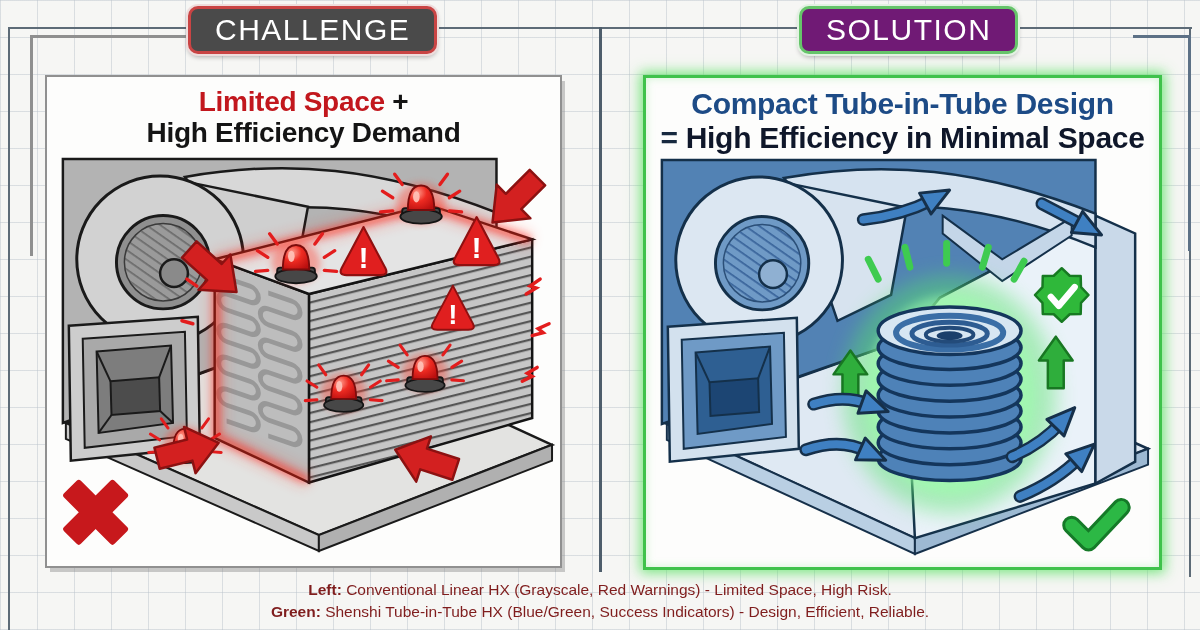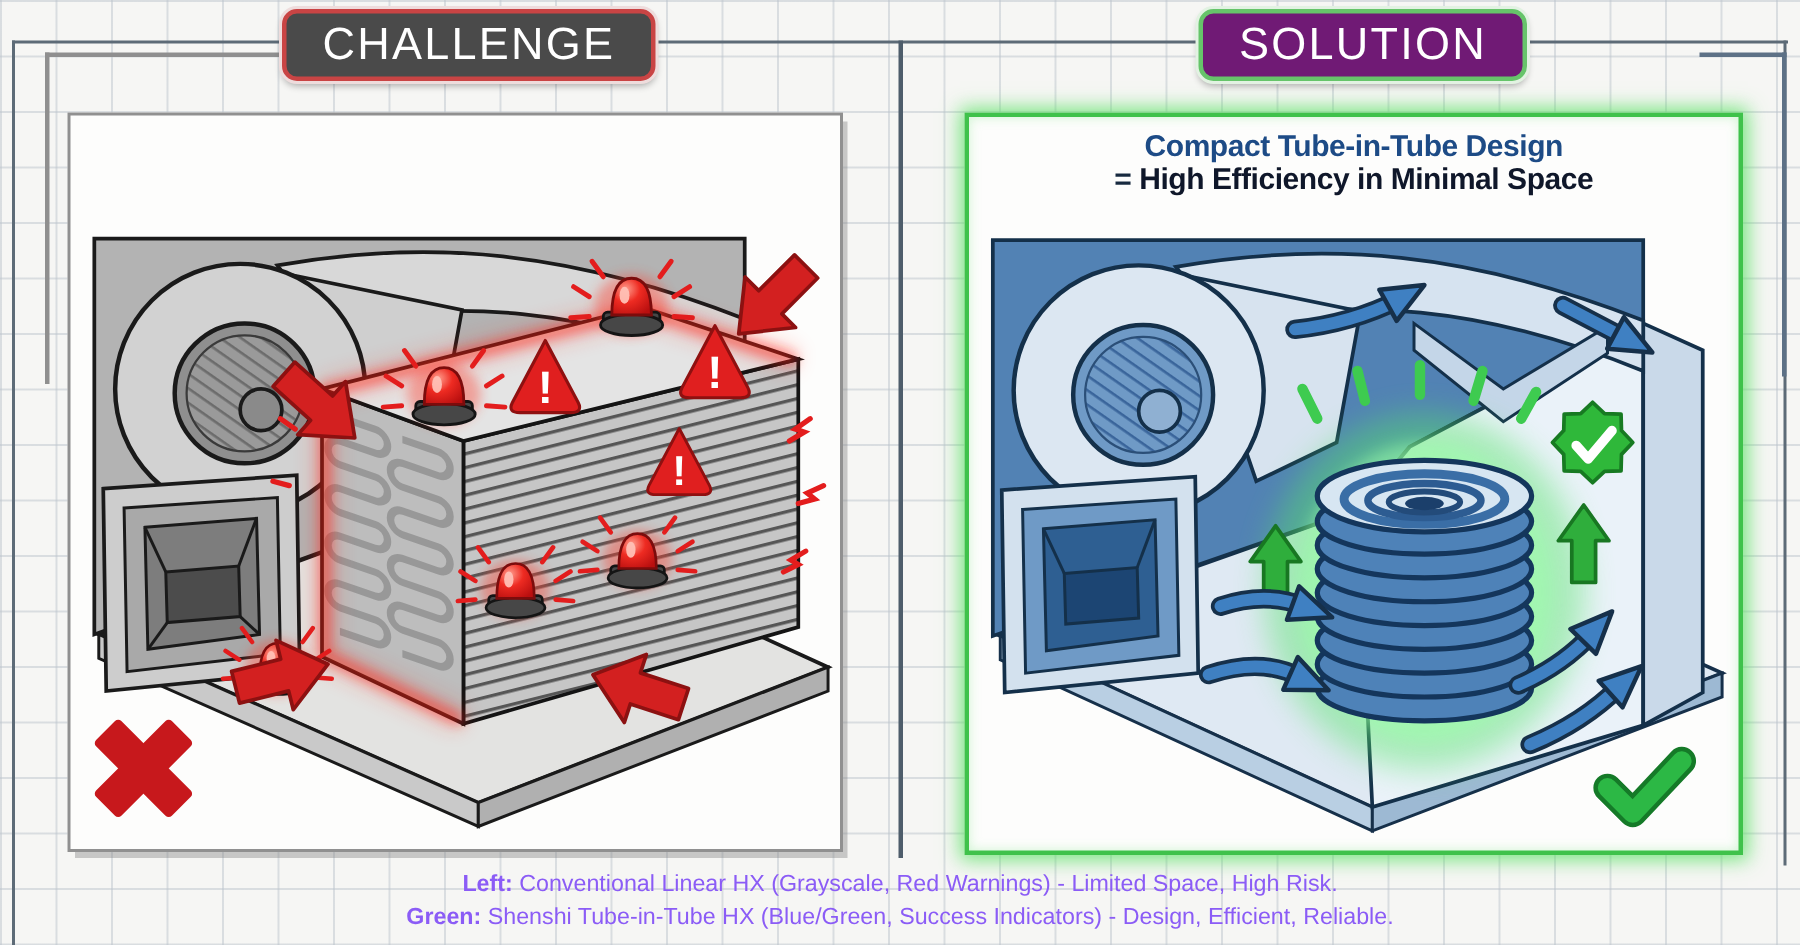--- a/index.html
+++ b/index.html
@@ -18,46 +18,48 @@
   .bracket-tl{position:absolute;left:30px;top:35px;width:165px;height:218px;border-left:3px solid #8f8f8f;border-top:3px solid #8f8f8f}
   .bracket-tr{position:absolute;left:1133px;top:35px;width:55px;height:213px;border-right:3px solid #5d7186;border-top:3px solid #5d7186}
   .divider{position:absolute;left:599px;top:27px;height:545px;width:2.5px;background:#4e5d6b}
   .badge{position:absolute;top:6px;padding:4px 24px;border-radius:10px;font-size:30px;font-weight:normal;color:#fff;letter-spacing:1.5px;z-index:5}
   .badge.challenge{left:188px;background:#4a4a4a;border:3px solid #c94444;box-shadow:0 0 0 2px #eedcdc,0 3px 5px rgba(0,0,0,.3)}
   .badge.solution{left:799px;background:#701a75;border:3px solid #66c46a;box-shadow:0 0 0 2px #e2f2e2,0 3px 5px rgba(0,0,0,.3)}
   .panel{position:absolute;top:75px;width:513px;height:489px;background:#fdfdfc}
   .panel.left{left:45px;border:2px solid #909090;box-shadow:4px 5px 0 -1px rgba(130,130,130,.4)}
   .panel.right{left:643px;border:3px solid #3fc24b;box-shadow:0 0 12px 3px rgba(90,225,100,.8),inset 0 0 8px rgba(120,230,130,.35)}
   .panel h2{margin:9px 4px 0;text-align:center;font-size:28px;line-height:1.12;color:#111;letter-spacing:-.3px}
-  .panel.right h2{font-size:20px}
+  .panel.right h2{font-size:30px}
   .t-red{color:#c2171d}
   .t-black{color:#141414}
   .t-navy{color:#1d4b86}
   .t-dark{color:#17293f}
   .t-green{color:#0f172a}
   .panel svg{position:absolute;left:1px;top:78px}
-  .caption{position:absolute;left:0;width:1200px;top:579px;text-align:center;font-size:15.5px;color:#8b5cf6;line-height:1.42}
+  .caption{position:absolute;left:0;width:1200px;top:579px;text-align:center;font-size:15.5px;color:#7f1d1d;line-height:1.42}
   .caption b{font-weight:bold}
   .au{fill:none;stroke:#16304a;stroke-width:13;stroke-linecap:round}
   .ao{fill:none;stroke:#3f80c2;stroke-width:8;stroke-linecap:round}
 </style>
 </head>
 <body>
 
 <div class="frame-top"></div>
 <div class="frame-left"></div>
 <div class="frame-right"></div>
 <div class="bracket-tl"></div>
 <div class="bracket-tr"></div>
 <div class="divider"></div>
 
 <div class="badge challenge">CHALLENGE</div>
 <div class="badge solution">SOLUTION</div>
 
 <div class="panel left">
+  <h2><span class="t-red">Limited Space</span><span class="t-black"> +</span><br>
+  <span class="t-black">High Efficiency Demand</span></h2>
 
   <svg viewBox="0 0 513 406" width="509" height="403">
     <defs>
       <pattern id="finsL" width="9" height="9" patternUnits="userSpaceOnUse" patternTransform="rotate(-14)">
         <rect width="9" height="9" fill="#c6c6c6"></rect>
         <line x1="0" y1="0" x2="9" y2="0" stroke="#565656" stroke-width="4.5"></line>
       </pattern>
       <pattern id="rotorL" width="8" height="8" patternUnits="userSpaceOnUse" patternTransform="rotate(35)">
         <rect width="8" height="8" fill="#9a9a9a"></rect>
         <line x1="0" y1="0" x2="8" y2="0" stroke="#6c6c6c" stroke-width="3.5"></line>

